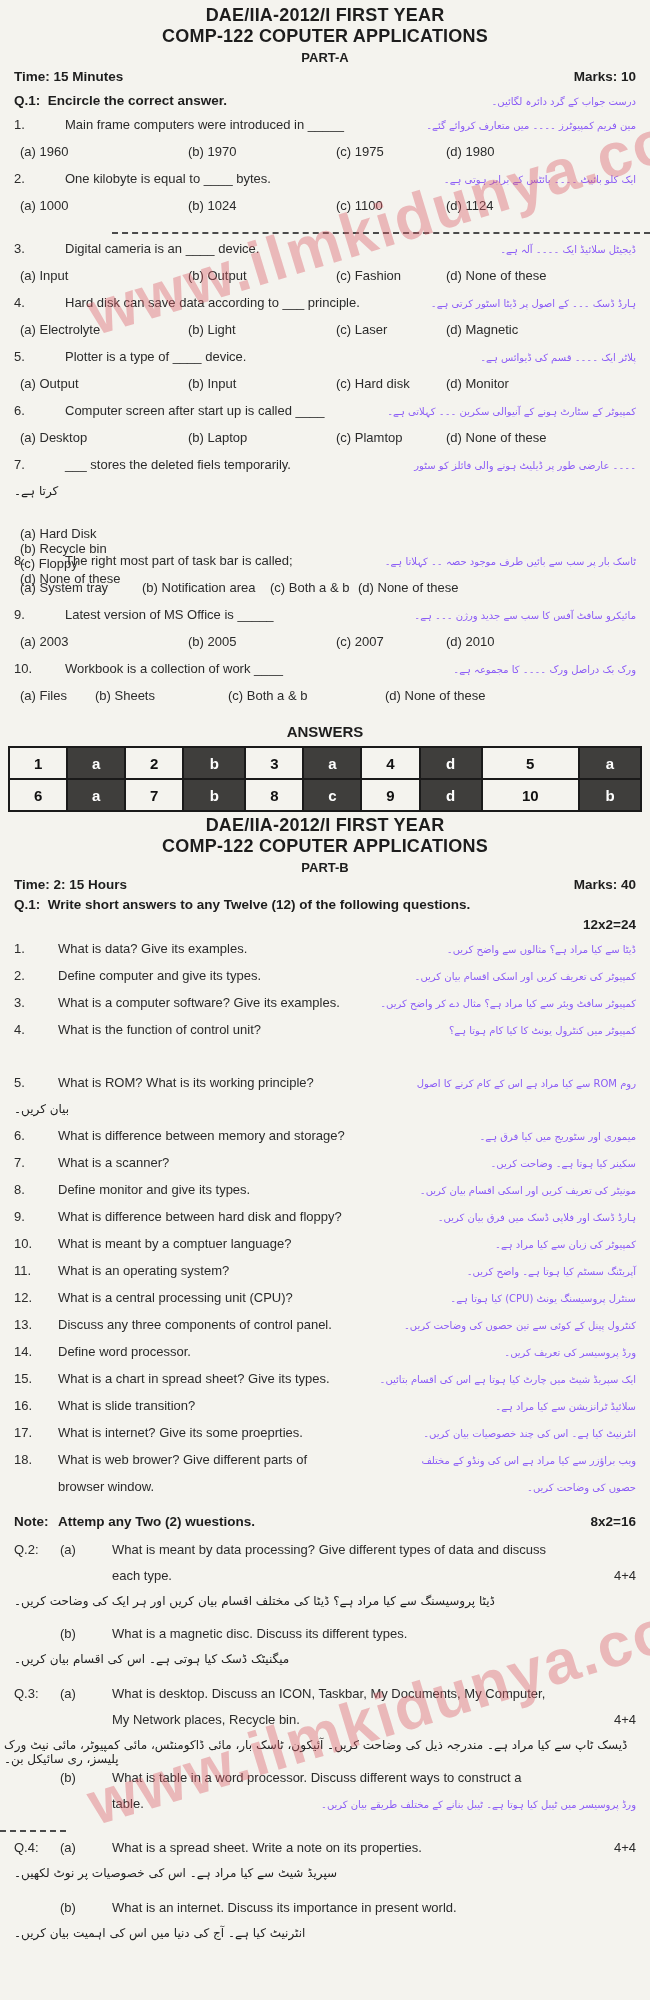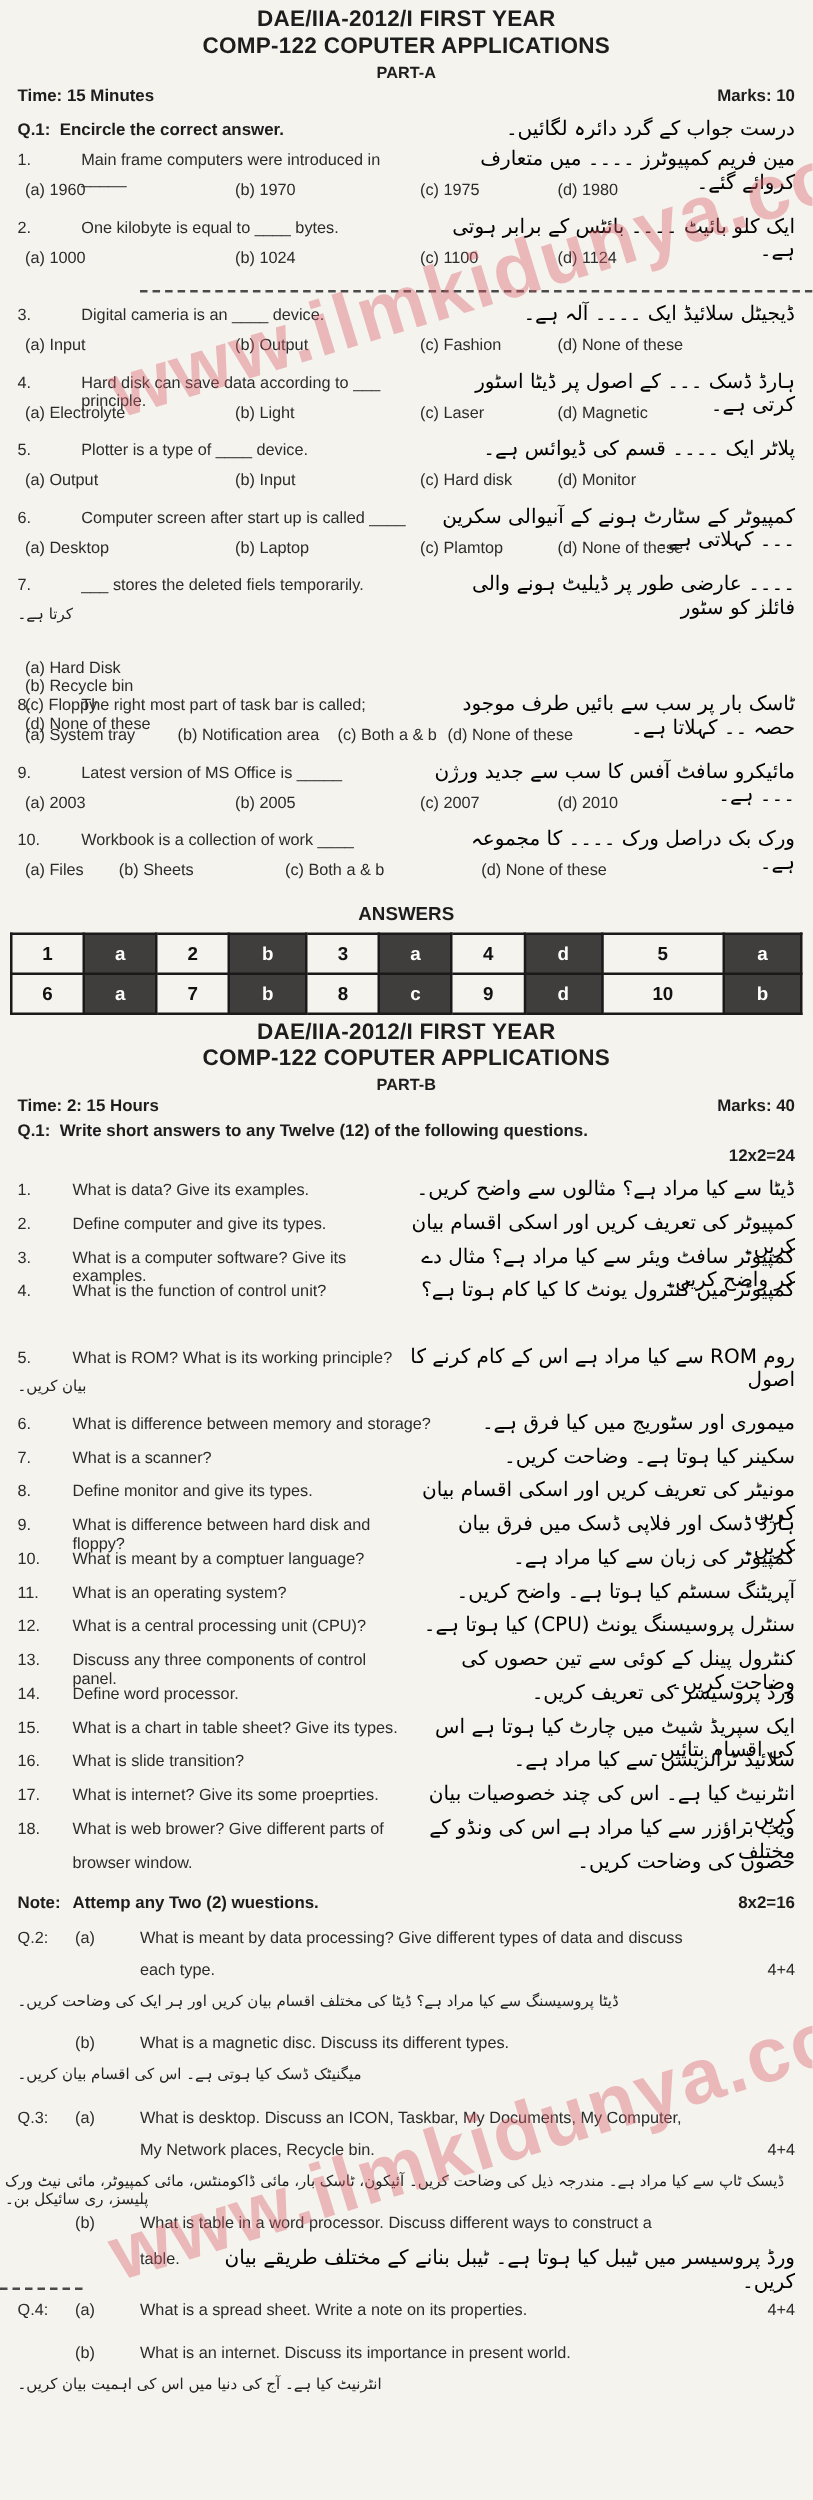--- a/index.html
+++ b/index.html
@@ -10,21 +10,21 @@
       transform:rotate(-17deg);transform-origin:left bottom;white-space:nowrap;pointer-events:none;z-index:5;}
   .wm1{left:100px;top:278px;}
   .wm2{left:100px;top:1768px;}
   
   .hdr{font-size:18px;font-weight:bold;text-align:center;color:#1d1d1d;line-height:21px;letter-spacing:.2px;}
   .part{font-size:13px;font-weight:bold;text-align:center;line-height:17px;color:#1d1d1d;margin-top:2px;}
   .tm-row{display:flex;justify-content:space-between;padding:0 14px;font-weight:bold;font-size:13.5px;height:20px;align-items:baseline;margin-top:3px;color:#1d1d1d;}
   .q1-row{display:flex;justify-content:space-between;padding:0 14px;font-size:13.5px;height:24px;align-items:baseline;margin-top:4px;}
   .q1-row .b{font-weight:bold;color:#1d1d1d;}
   
-  .ur{direction:rtl;unicode-bidi:plaintext;font-family:"DejaVu Sans",sans-serif;font-size:16px;color:#000000;}
+  .ur{direction:rtl;unicode-bidi:plaintext;font-family:"DejaVu Sans",sans-serif;font-size:10px;color:#8b5cf6;}
   .ur-line{direction:rtl;text-align:left;padding:0 14px;height:22px;font-family:"DejaVu Sans",sans-serif;font-size:12px;color:#222;}
   
   .mcq-q{display:flex;padding:0 14px;height:27px;align-items:baseline;font-size:13px;}
   .mcq-q .num{width:40px;flex:none;}
   .mcq-q .en{flex:1;margin-left:11px;}
   .mcq-q .ur{flex:none;max-width:47%;}
   .opts{display:flex;padding-left:20px;height:27px;align-items:baseline;font-size:13px;}
   .opts span:nth-child(1){width:168px;flex:none;}
   .opts span:nth-child(2){width:148px;flex:none;}
   .opts span:nth-child(3){width:110px;flex:none;}
@@ -323,21 +323,21 @@
       <span class="en">Discuss any three components of control panel.</span>
       <span class="ur">کنٹرول پینل کے کوئی سے تین حصوں کی وضاحت کریں۔</span>
   </div>
   <div class="sq">
     <span class="num">14.</span>
       <span class="en">Define word processor.</span>
       <span class="ur">ورڈ پروسیسر کی تعریف کریں۔</span>
   </div>
   <div class="sq">
     <span class="num">15.</span>
-      <span class="en">What is a chart in table sheet? Give its types.</span>
+      <span class="en">What is a chart in spread sheet? Give its types.</span>
       <span class="ur">ایک سپریڈ شیٹ میں چارٹ کیا ہوتا ہے اس کی اقسام بتائیں۔</span>
   </div>
   <div class="sq">
     <span class="num">16.</span>
       <span class="en">What is slide transition?</span>
       <span class="ur">سلائیڈ ٹرانزیشن سے کیا مراد ہے۔</span>
   </div>
   <div class="sq">
     <span class="num">17.</span>
       <span class="en">What is internet? Give its some proeprties.</span>
@@ -400,20 +400,21 @@
   </div>
 
   <hr class="sep-short">
 
   <div class="sub">
     <span class="ql">Q.4:</span>
     <span class="sl">(a)</span>
     <span class="tx">What is a spread sheet. Write a note on its properties.</span>
     <span class="mk">4+4</span>
   </div>
+  <div class="urfull">سپریڈ شیٹ سے کیا مراد ہے۔ اس کی خصوصیات پر نوٹ لکھیں۔</div>
   <div class="sub mt8">
     <span class="ql"></span>
     <span class="sl">(b)</span>
     <span class="tx">What is an internet. Discuss its importance in present world.</span>
   </div>
   <div class="urfull">انٹرنیٹ کیا ہے۔ آج کی دنیا میں اس کی اہمیت بیان کریں۔</div>
 
 </div>
 
 </body></html>

